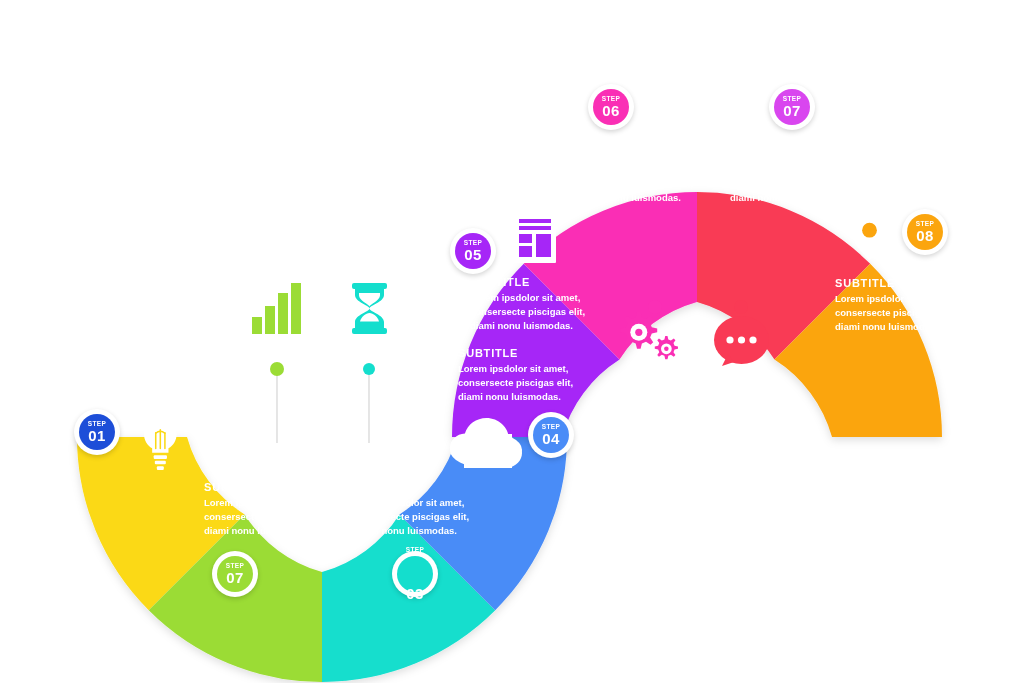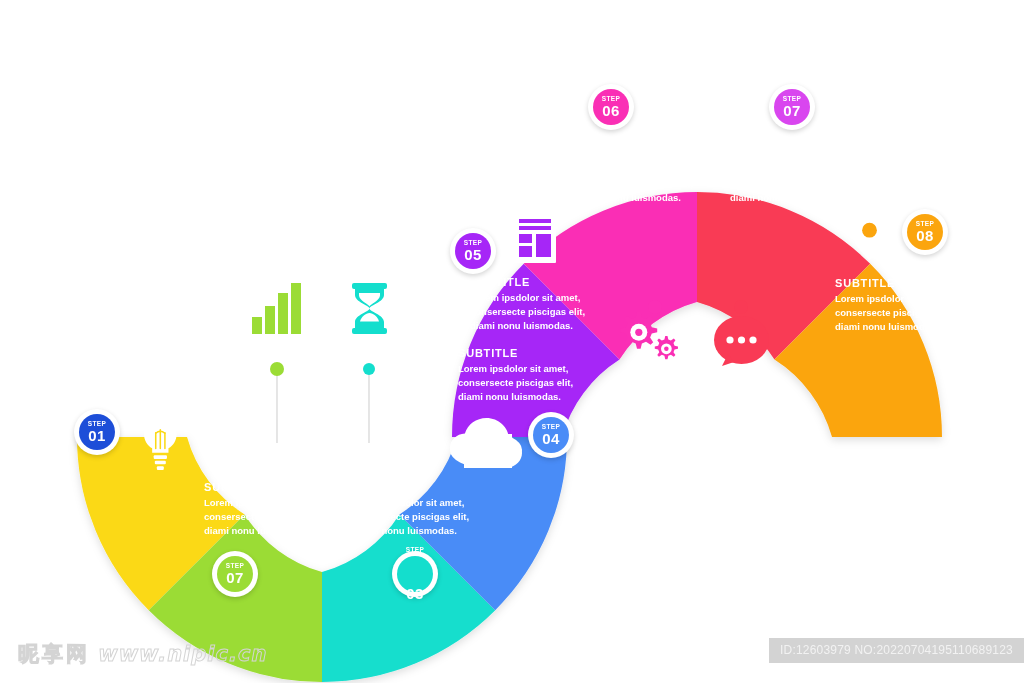--- a/index.html
+++ b/index.html
@@ -255,21 +255,14 @@
       <span class="badge-num">07</span>
     </div>
   </div>
   <div class="badge" style="left:902px;top:209px;">
     <div class="badge-inner" style="background: rgb(251, 165, 14);">
       <span class="badge-word">STEP</span>
       <span class="badge-num">08</span>
     </div>
   </div>
 
-  <div id="footer">
-    <div id="wm-left">
-      <span class="cn">昵享网</span>
-      <span>www.nipic.cn</span>
-    </div>
-    <div id="wm-right">ID:12603979 NO:20220704195110689123</div>
-  </div>
 
 </div>
 
 </body></html>

